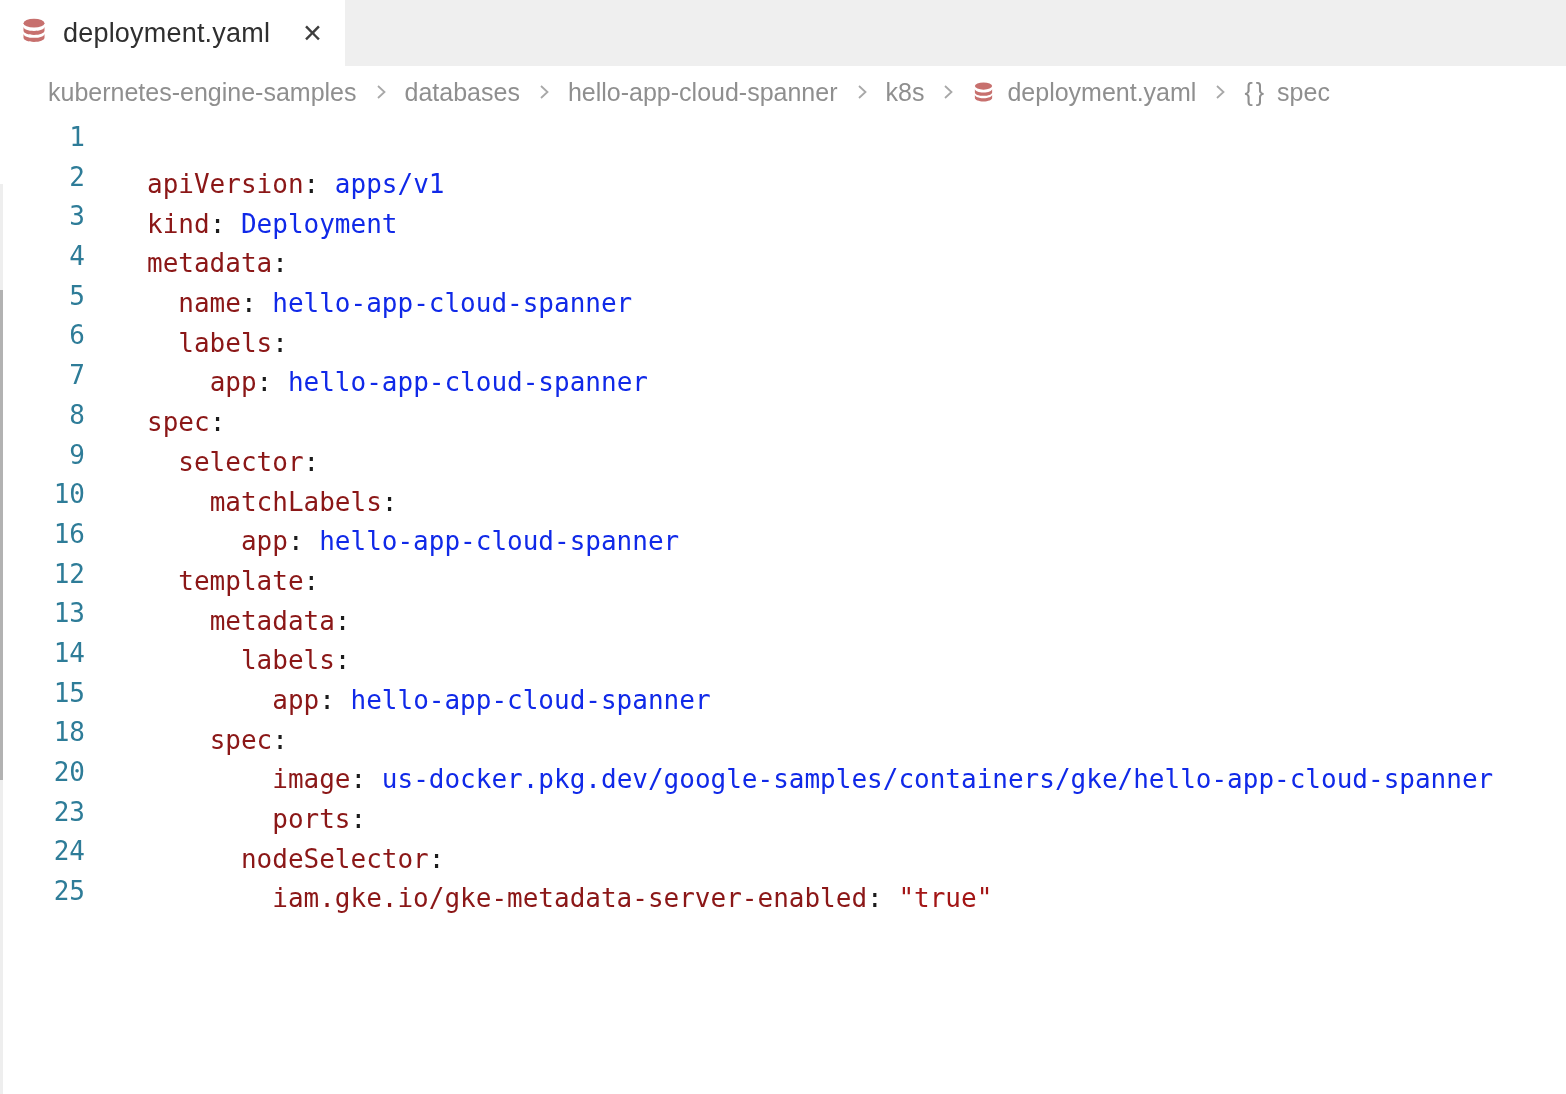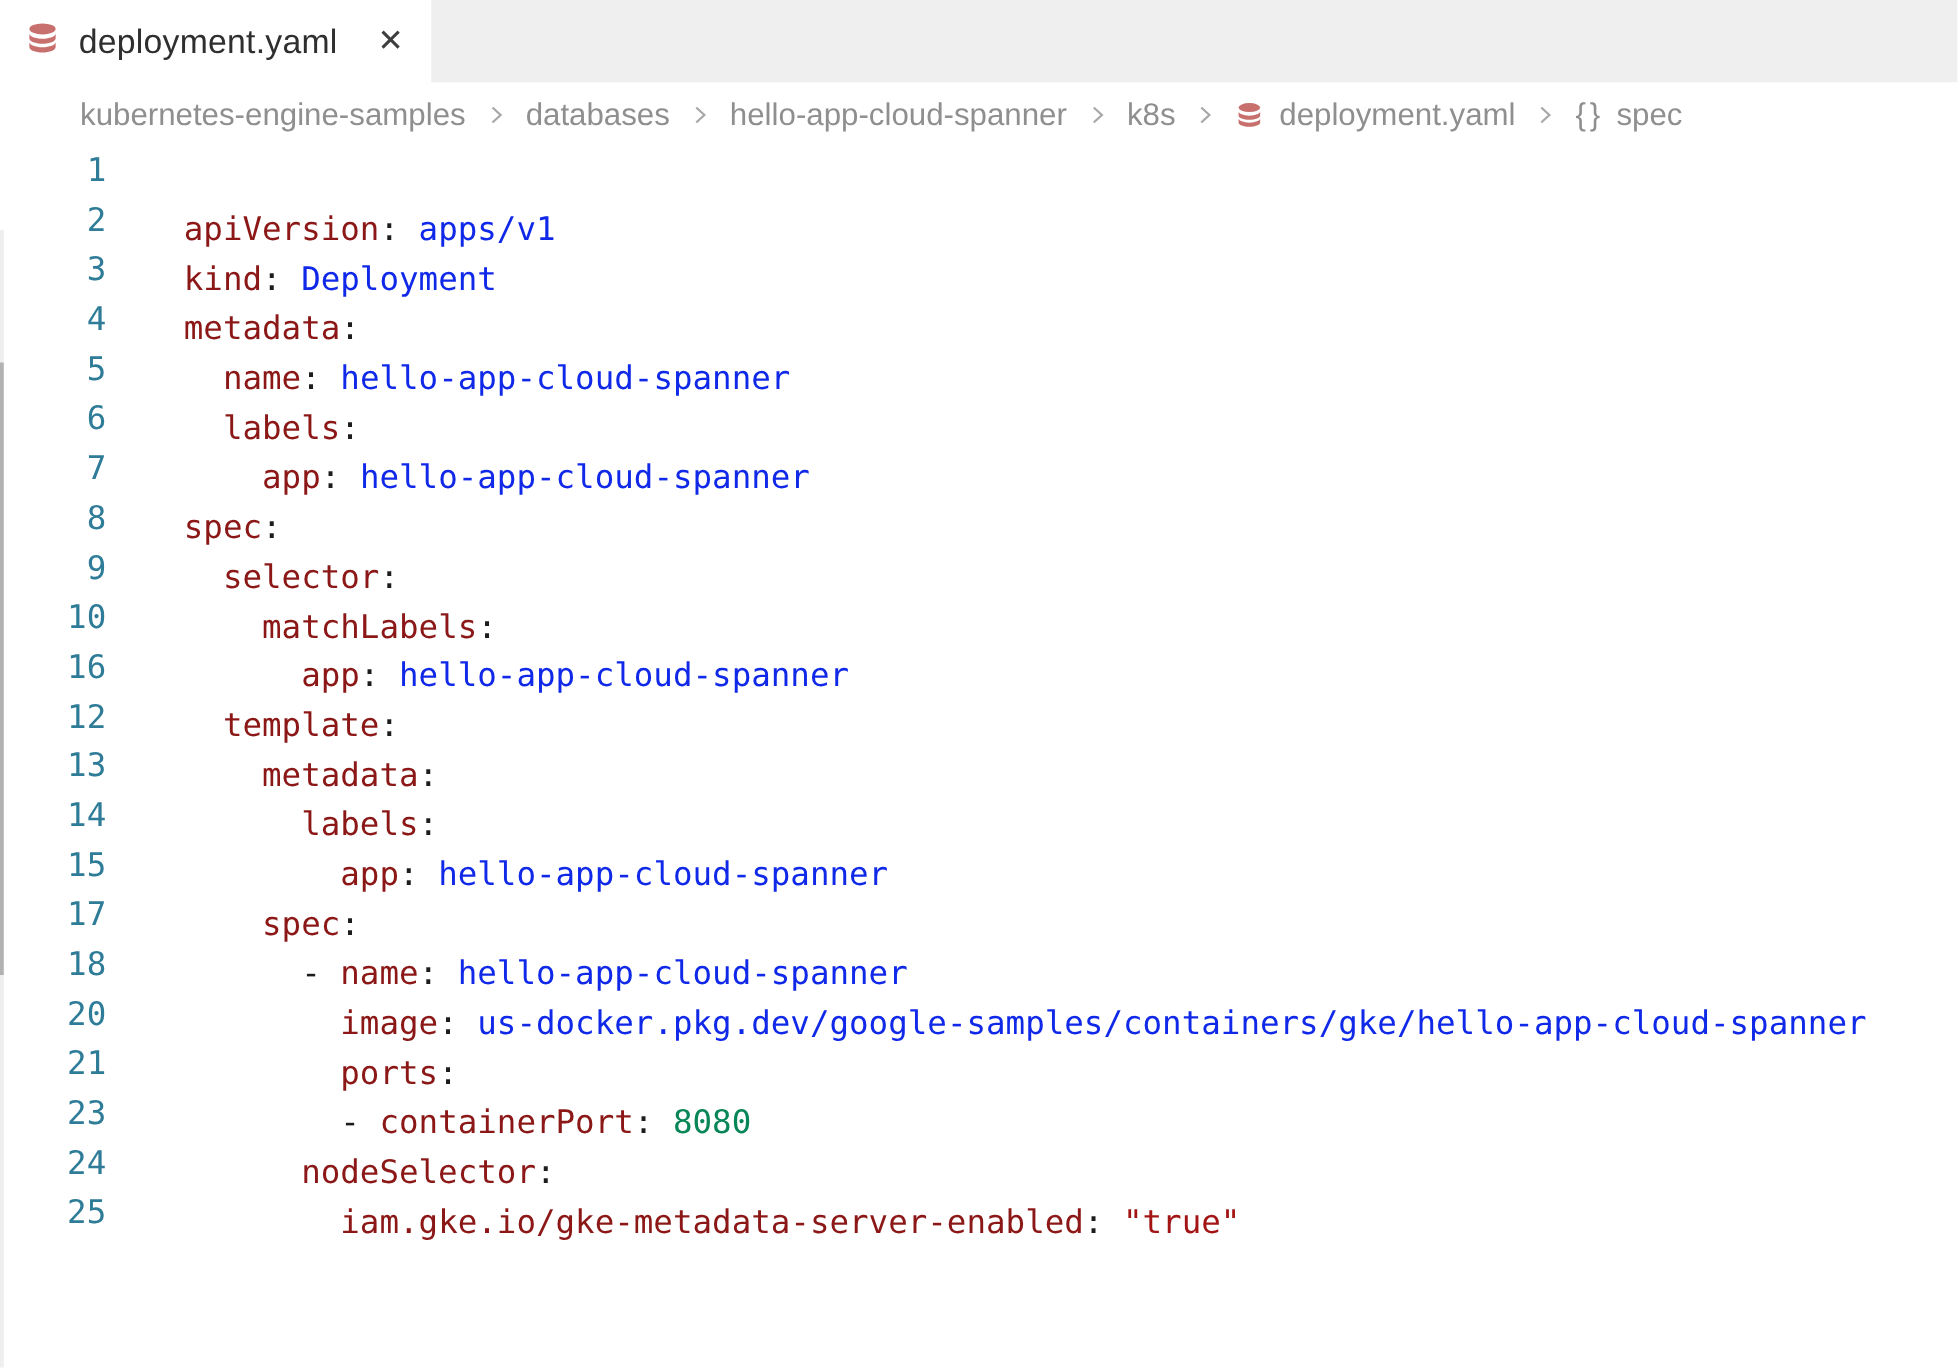--- a/index.html
+++ b/index.html
@@ -7,21 +7,21 @@
   .app{position:relative;width:1566px;height:1094px;background:#fff;}
 
   
   .tabbar{height:66px;background:var(--tabbar_bg);display:flex;align-items:stretch;}
   .tab{display:flex;align-items:center;background:#fff;width:345px;box-sizing:border-box;
        padding:0 22px 0 20px;cursor:pointer;}
   .tab-title{font-size:27px;color:var(--tab_fg);margin-left:15px;letter-spacing:.2px;}
   .tab-close{margin-left:auto;font-size:25px;color:#3e3e3e;line-height:1;cursor:pointer;}
 
   
-  .breadcrumbs{height:52px;display:flex;align-items:center;padding-left:64px;
+  .breadcrumbs{height:52px;display:flex;align-items:center;padding-left:48px;
     font-size:25px;color:var(--breadcrumb_fg);background:#fff;}
   .crumb{display:flex;align-items:center;cursor:pointer;white-space:nowrap;}
   .crumb .file-ic{margin-right:12px;display:flex;}
   .braces{margin-right:10px;letter-spacing:3px;color:var(--breadcrumb_fg);}
   .chev{margin:0 14px;display:flex;align-items:center;}
 
   
   .editor{position:relative;}
   .left-scroll{position:absolute;left:0;top:66px;width:3px;height:1028px;background:var(--scroll_track);z-index:5;}
   .left-scroll .thumb{position:absolute;left:0;top:106px;width:3px;height:490px;background:var(--scroll_thumb);}
@@ -171,36 +171,28 @@
         </div>
         <div class="line">
           <span class="ln">14</span>
           <span class="code"><span class="guide" style="left: 0ch;"></span><span class="guide" style="left: 2ch;"></span><span class="guide" style="left: 4ch;"></span><span class="guide" style="left: 6ch;"></span>        <span class="key">app</span><span class="punc">:</span> <span class="val-plain">hello-app-cloud-spanner</span></span>
         </div>
         <div class="line">
           <span class="ln">15</span>
           <span class="code"><span class="guide" style="left: 0ch;"></span><span class="guide" style="left: 2ch;"></span>    <span class="key">spec</span><span class="punc">:</span></span>
         </div>
         <div class="line">
-          <span class="ln">17</span>
-          <span class="code"><span class="guide" style="left: 0ch;"></span><span class="guide" style="left: 2ch;"></span><span class="guide" style="left: 4ch;"></span>      <span class="punc">- </span><span class="key">name</span><span class="punc">:</span> <span class="val-plain">hello-app-cloud-spanner</span></span>
-        </div>
-        <div class="line">
           <span class="ln">18</span>
           <span class="code"><span class="guide" style="left: 0ch;"></span><span class="guide" style="left: 2ch;"></span><span class="guide" style="left: 4ch;"></span><span class="guide active" style="left: 6ch;"></span>        <span class="key">image</span><span class="punc">:</span> <span class="val-plain">us-docker.pkg.dev/google-samples/containers/gke/hello-app-cloud-spanner</span></span>
         </div>
         <div class="line">
           <span class="ln">20</span>
           <span class="code"><span class="guide" style="left: 0ch;"></span><span class="guide" style="left: 2ch;"></span><span class="guide" style="left: 4ch;"></span><span class="guide active" style="left: 6ch;"></span>        <span class="key">ports</span><span class="punc">:</span></span>
         </div>
         <div class="line">
-          <span class="ln">21</span>
-          <span class="code"><span class="guide" style="left: 0ch;"></span><span class="guide" style="left: 2ch;"></span><span class="guide" style="left: 4ch;"></span><span class="guide active" style="left: 6ch;"></span>        <span class="punc">- </span><span class="key">containerPort</span><span class="punc">:</span> <span class="val-number">8080</span></span>
-        </div>
-        <div class="line">
           <span class="ln">23</span>
           <span class="code"><span class="guide" style="left: 0ch;"></span><span class="guide" style="left: 2ch;"></span><span class="guide" style="left: 4ch;"></span>      <span class="key">nodeSelector</span><span class="punc">:</span></span>
         </div>
         <div class="line">
           <span class="ln">24</span>
           <span class="code"><span class="guide" style="left: 0ch;"></span><span class="guide" style="left: 2ch;"></span><span class="guide" style="left: 4ch;"></span><span class="guide" style="left: 6ch;"></span>        <span class="key">iam.gke.io/gke-metadata-server-enabled</span><span class="punc">:</span> <span class="val-string">"true"</span></span>
         </div>
         <div class="line">
           <span class="ln">25</span>
           <span class="code"></span>

